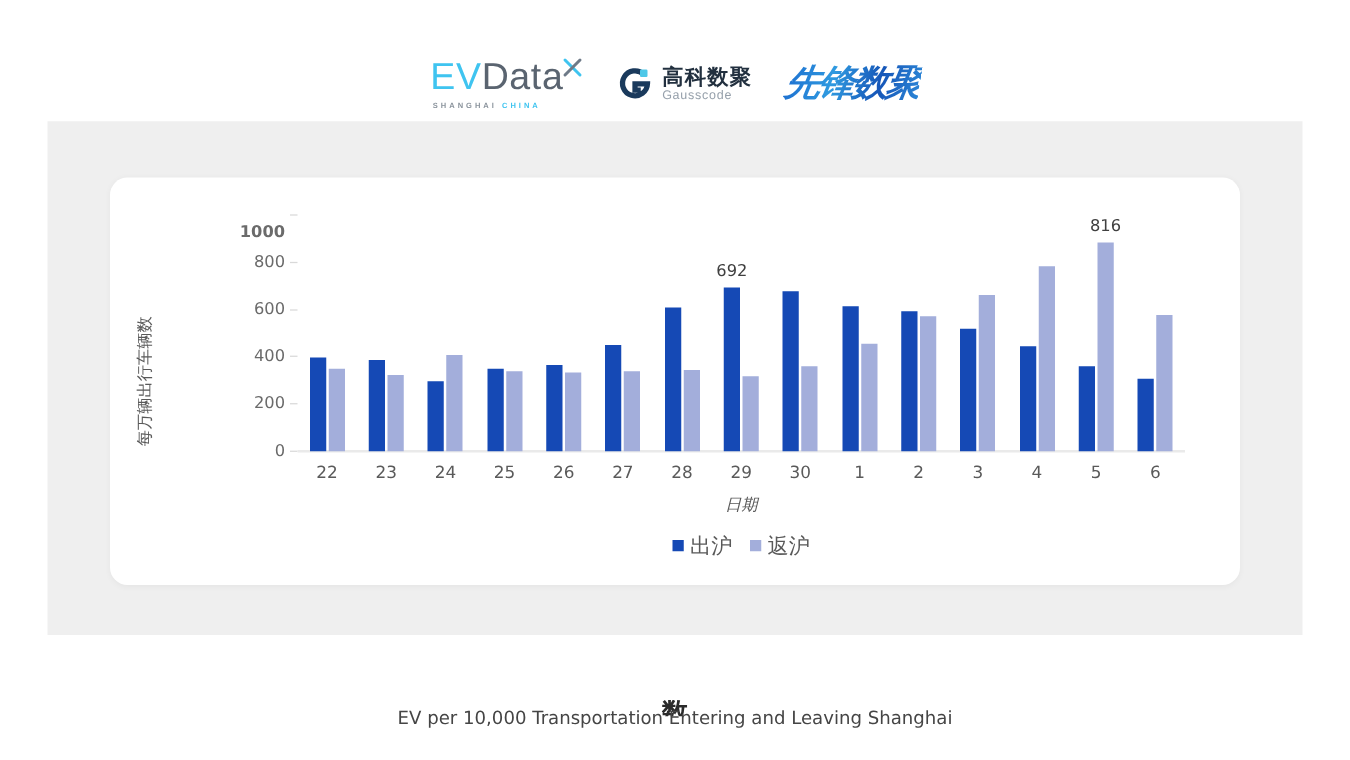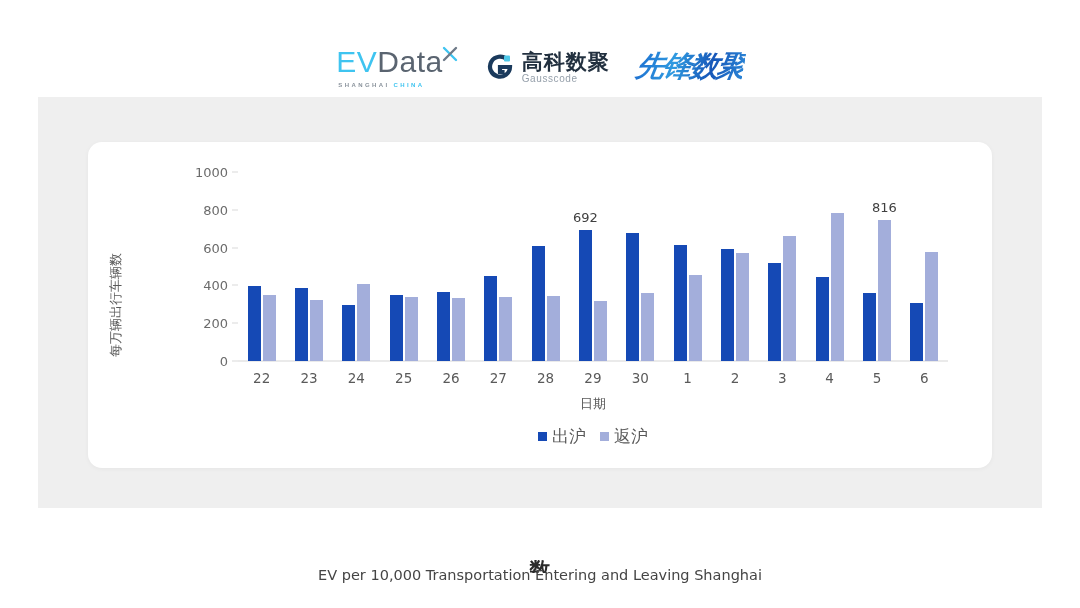--- a/index.html
+++ b/index.html
@@ -28,21 +28,21 @@
   .evdata-sub {
     font-size: 6px; letter-spacing: 2.4px; margin-top: 5px; margin-left: 2px; font-weight: 700;
   }
   .ev-sh { color: #8a939c; }
   .ev-cn { color: #3fc4f0; }
 
   
   .gauss { gap: 7px; }
   .gauss-icon { width: 30px; height: 30px; position: relative; }
   .gauss-text { display: flex; flex-direction: column; line-height: 1; }
-  .gauss-cn { font-size: 21px; font-weight: 700; color: #22303f; letter-spacing: 1px; }
+  .gauss-cn { font-size: 17px; font-weight: 700; color: #22303f; letter-spacing: 1px; }
   .gauss-en { font-size: 10px; color: #96a0ab; letter-spacing: .6px; margin-top: 2px; font-weight: 400; }
 
   
   .xianfeng {
     font-size: 29px; font-weight: 700; font-style: italic; letter-spacing: -2px;
     background: linear-gradient(95deg,#1d6fd0 0%,#2f9ae0 35%,#1656b8 70%,#2b85d6 100%);
     -webkit-background-clip: text; background-clip: text; color: transparent;
     -webkit-text-fill-color: transparent; transform: skewX(-9deg);
     font-family: "DejaVu Sans", sans-serif;
   }
@@ -99,20 +99,21 @@
   }
   .xtick {
     position: absolute; top: 100%; left: 50%; transform: translateX(-50%);
     margin-top: 9px; font-size: 13.5px; color: #5a5a5a; white-space: nowrap;
     font-family: "DejaVu Sans", sans-serif;
   }
   .xlabel {
     position: absolute; left: 505px; top: 253px; transform: translateX(-50%);
     font-size: 13px; color: #595959; white-space: nowrap;
     font-family: "DejaVu Sans", sans-serif;
+    font-style: italic;
   }
   .legend {
     position: absolute; left: 505px; top: 283px; transform: translateX(-50%);
     display: flex; align-items: center; gap: 14px;
   }
   .leg-item { display: flex; align-items: center; gap: 5px; }
   .leg-sw { width: 9px; height: 9px; }
   .leg-sw.s0 { background: #1549b5; }
   .leg-sw.s1 { background: #a3aedb; }
   .leg-tx {
@@ -191,21 +192,21 @@
             <div class="ytick" style="top: 189px;">0</div>
             <div class="tickmark" style="top: 189px;"></div>
             <div class="ytick" style="top: 151.2px;">200</div>
             <div class="tickmark" style="top: 151.2px;"></div>
             <div class="ytick" style="top: 113.4px;">400</div>
             <div class="tickmark" style="top: 113.4px;"></div>
             <div class="ytick" style="top: 75.6px;">600</div>
             <div class="tickmark" style="top: 75.6px;"></div>
             <div class="ytick" style="top: 37.8px;">800</div>
             <div class="tickmark" style="top: 37.8px;"></div>
-            <div class="ytick" style="top: 0px;">1000</div>
+            <div class="ytick" style="top: 14px; font-weight: bold;">1000</div>
             <div class="tickmark" style="top: 0px;"></div>
           </div>
         <div class="axis-line"></div>
         <div class="bars" id="bars">
             <div class="group">
               <div class="bar s0" style="height: 74.655px;"></div>
               <div class="bar s1" style="height: 66.15px;"></div>
               <span class="xtick">22</span>
             </div>
             <div class="group">
@@ -265,21 +266,21 @@
               <div class="bar s1" style="height: 125.118px;"></div>
               <span class="xtick">3</span>
             </div>
             <div class="group">
               <div class="bar s0" style="height: 83.727px;"></div>
               <div class="bar s1" style="height: 147.987px;"></div>
               <span class="xtick">4</span>
             </div>
             <div class="group">
               <div class="bar s0" style="height: 68.418px;"></div>
-              <div class="bar s1" style="height: 141px;">
+              <div class="bar s1" style="height: 167px;">
                 <span class="bar-label">816</span>
               </div>
               <span class="xtick">5</span>
             </div>
             <div class="group">
               <div class="bar s0" style="height: 57.645px;"></div>
               <div class="bar s1" style="height: 109.053px;"></div>
               <span class="xtick">6</span>
             </div>
           </div>

